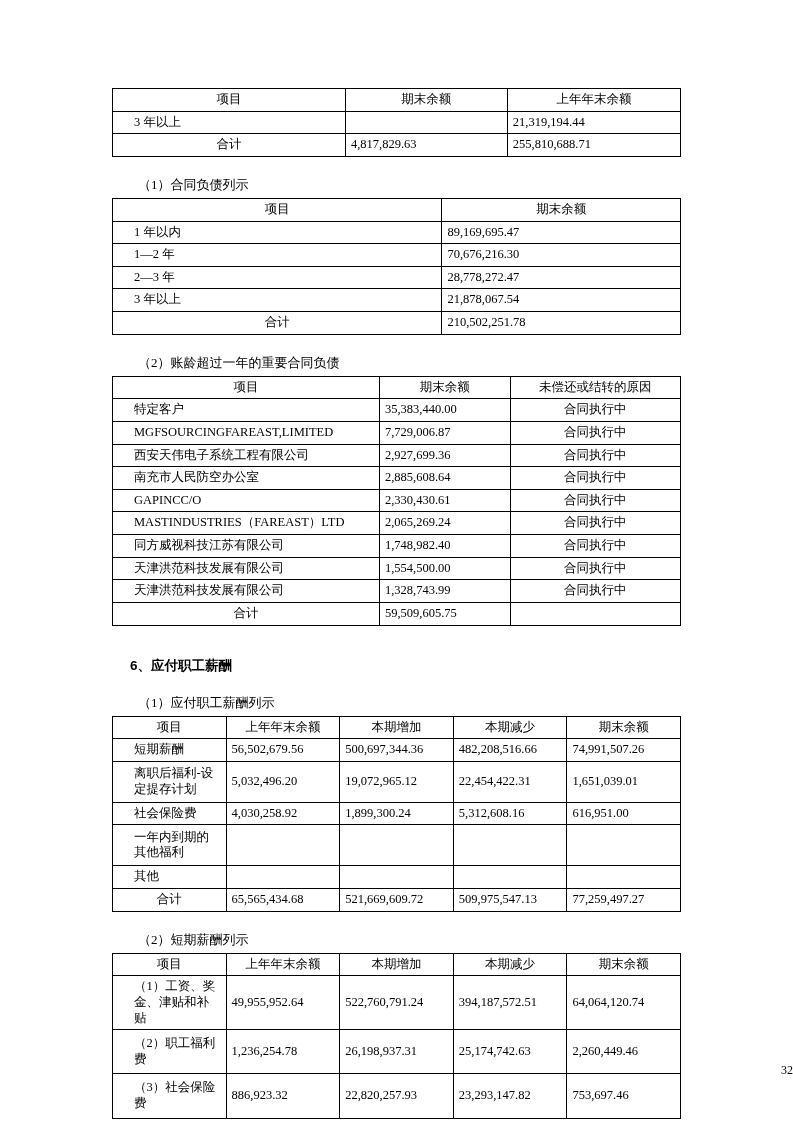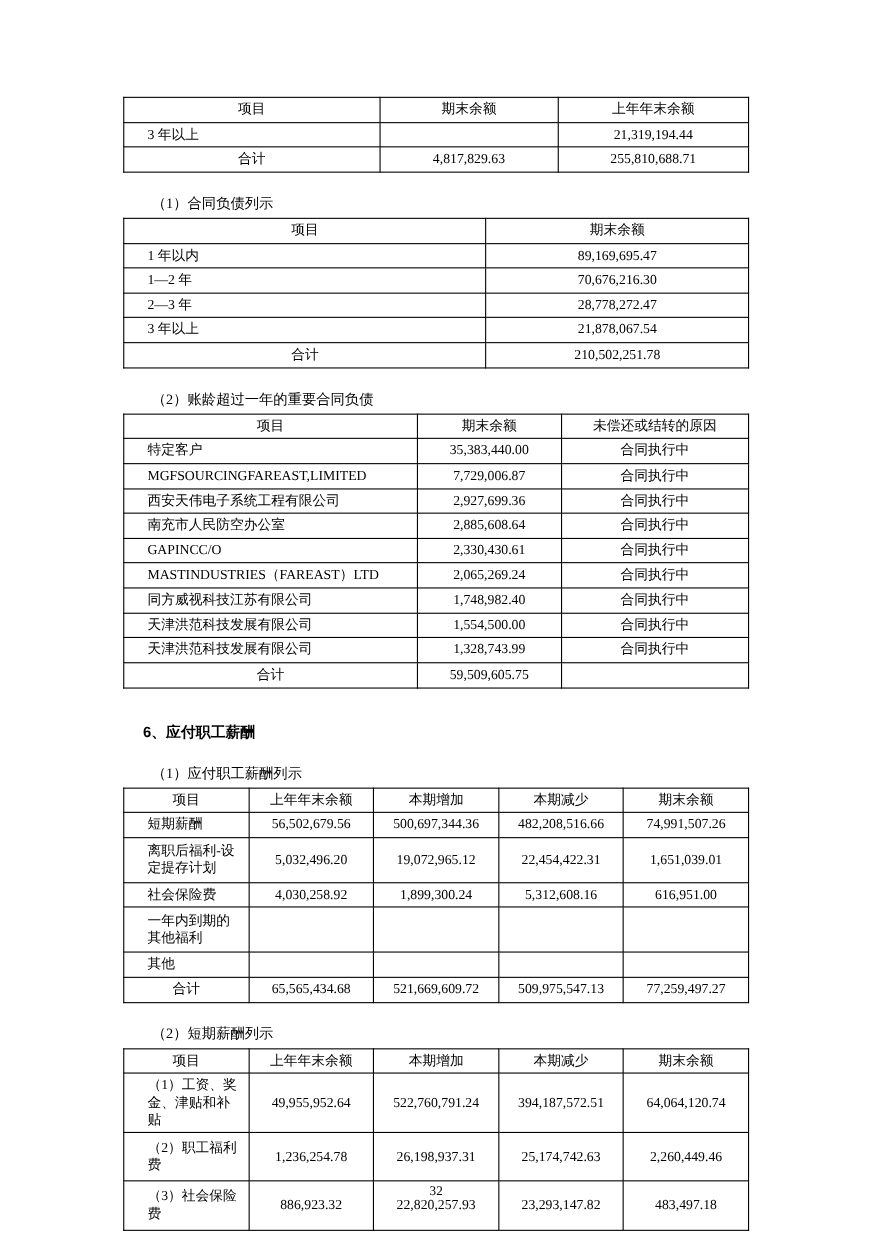--- a/index.html
+++ b/index.html
@@ -29,38 +29,38 @@
     border: 1px solid #000000;
     font-size: 12.5px;
     line-height: 1.25;
     padding: 3px 5px;
     font-weight: normal;
     font-family: "Liberation Serif", "DejaVu Serif", serif;
     vertical-align: middle;
   }
   .c { text-align: center; }
   .l { text-align: left; padding-left: 21px; }
-  .r { text-align: center; }
+  .r { text-align: left; }
   .heading {
     font-family: "Liberation Sans", sans-serif;
     font-weight: bold;
     font-size: 13.5px;
     margin: 9px 0 6px 18px;
   }
   .subheading {
     font-size: 13px;
     margin: 19px 0 4px 26px;
   }
   .gap-lg { height: 22px; }
   .pageno {
     position: absolute;
-    bottom: 32px;
+    bottom: 44px;
     left: 0;
     right: 0;
-    text-align: center;
+    text-align: right;
     font-size: 12px;
     font-family: "Liberation Serif", "DejaVu Serif", serif;
   }
   .tall td { padding-top: 6px; padding-bottom: 6px; }
   .two-line td { height: 34px; }
 </style>
 </head>
 <body>
 
 <div class="page">
@@ -288,19 +288,19 @@
         <td class="r">1,236,254.78</td>
         <td class="r">26,198,937.31</td>
         <td class="r">25,174,742.63</td>
         <td class="r">2,260,449.46</td>
       </tr>
       <tr class="tall">
         <td class="l">（3）社会保险费</td>
         <td class="r">886,923.32</td>
         <td class="r">22,820,257.93</td>
         <td class="r">23,293,147.82</td>
-        <td class="r">483,497.18</td>
+        <td class="r">753,697.46</td>
       </tr>
     </tbody>
   </table>
 
   <div class="pageno">32</div>
 </div>
 
 </body></html>

